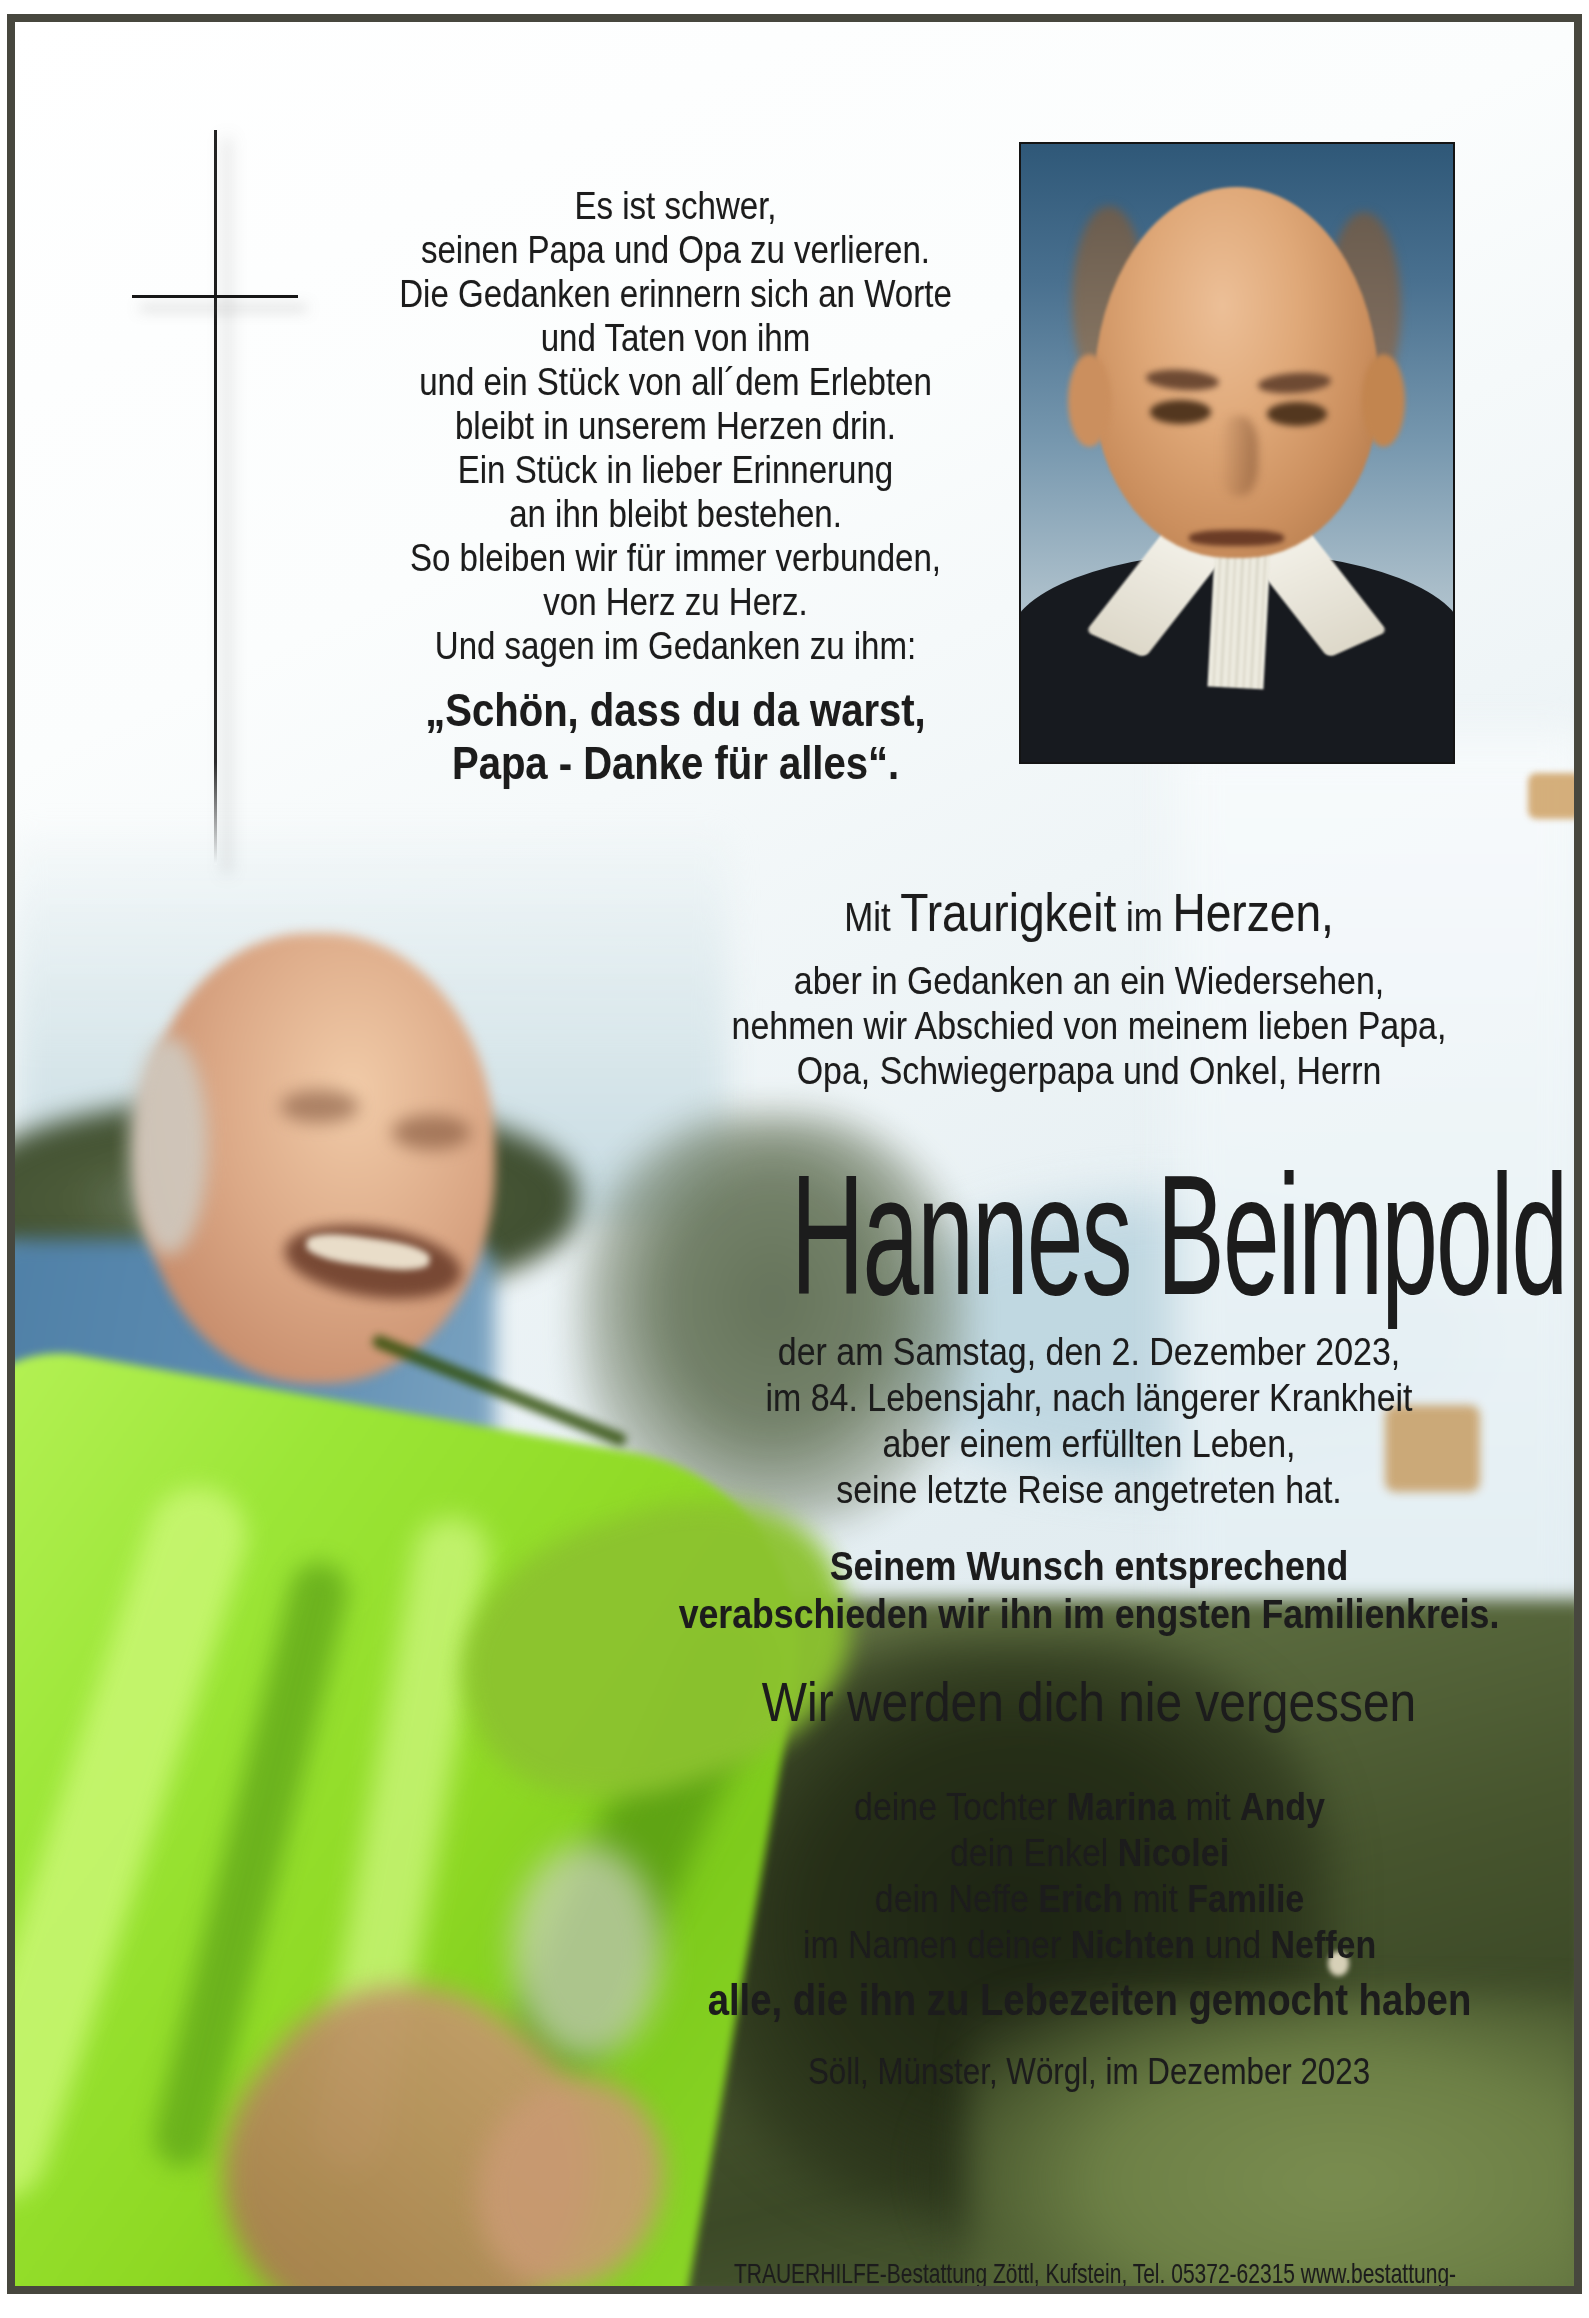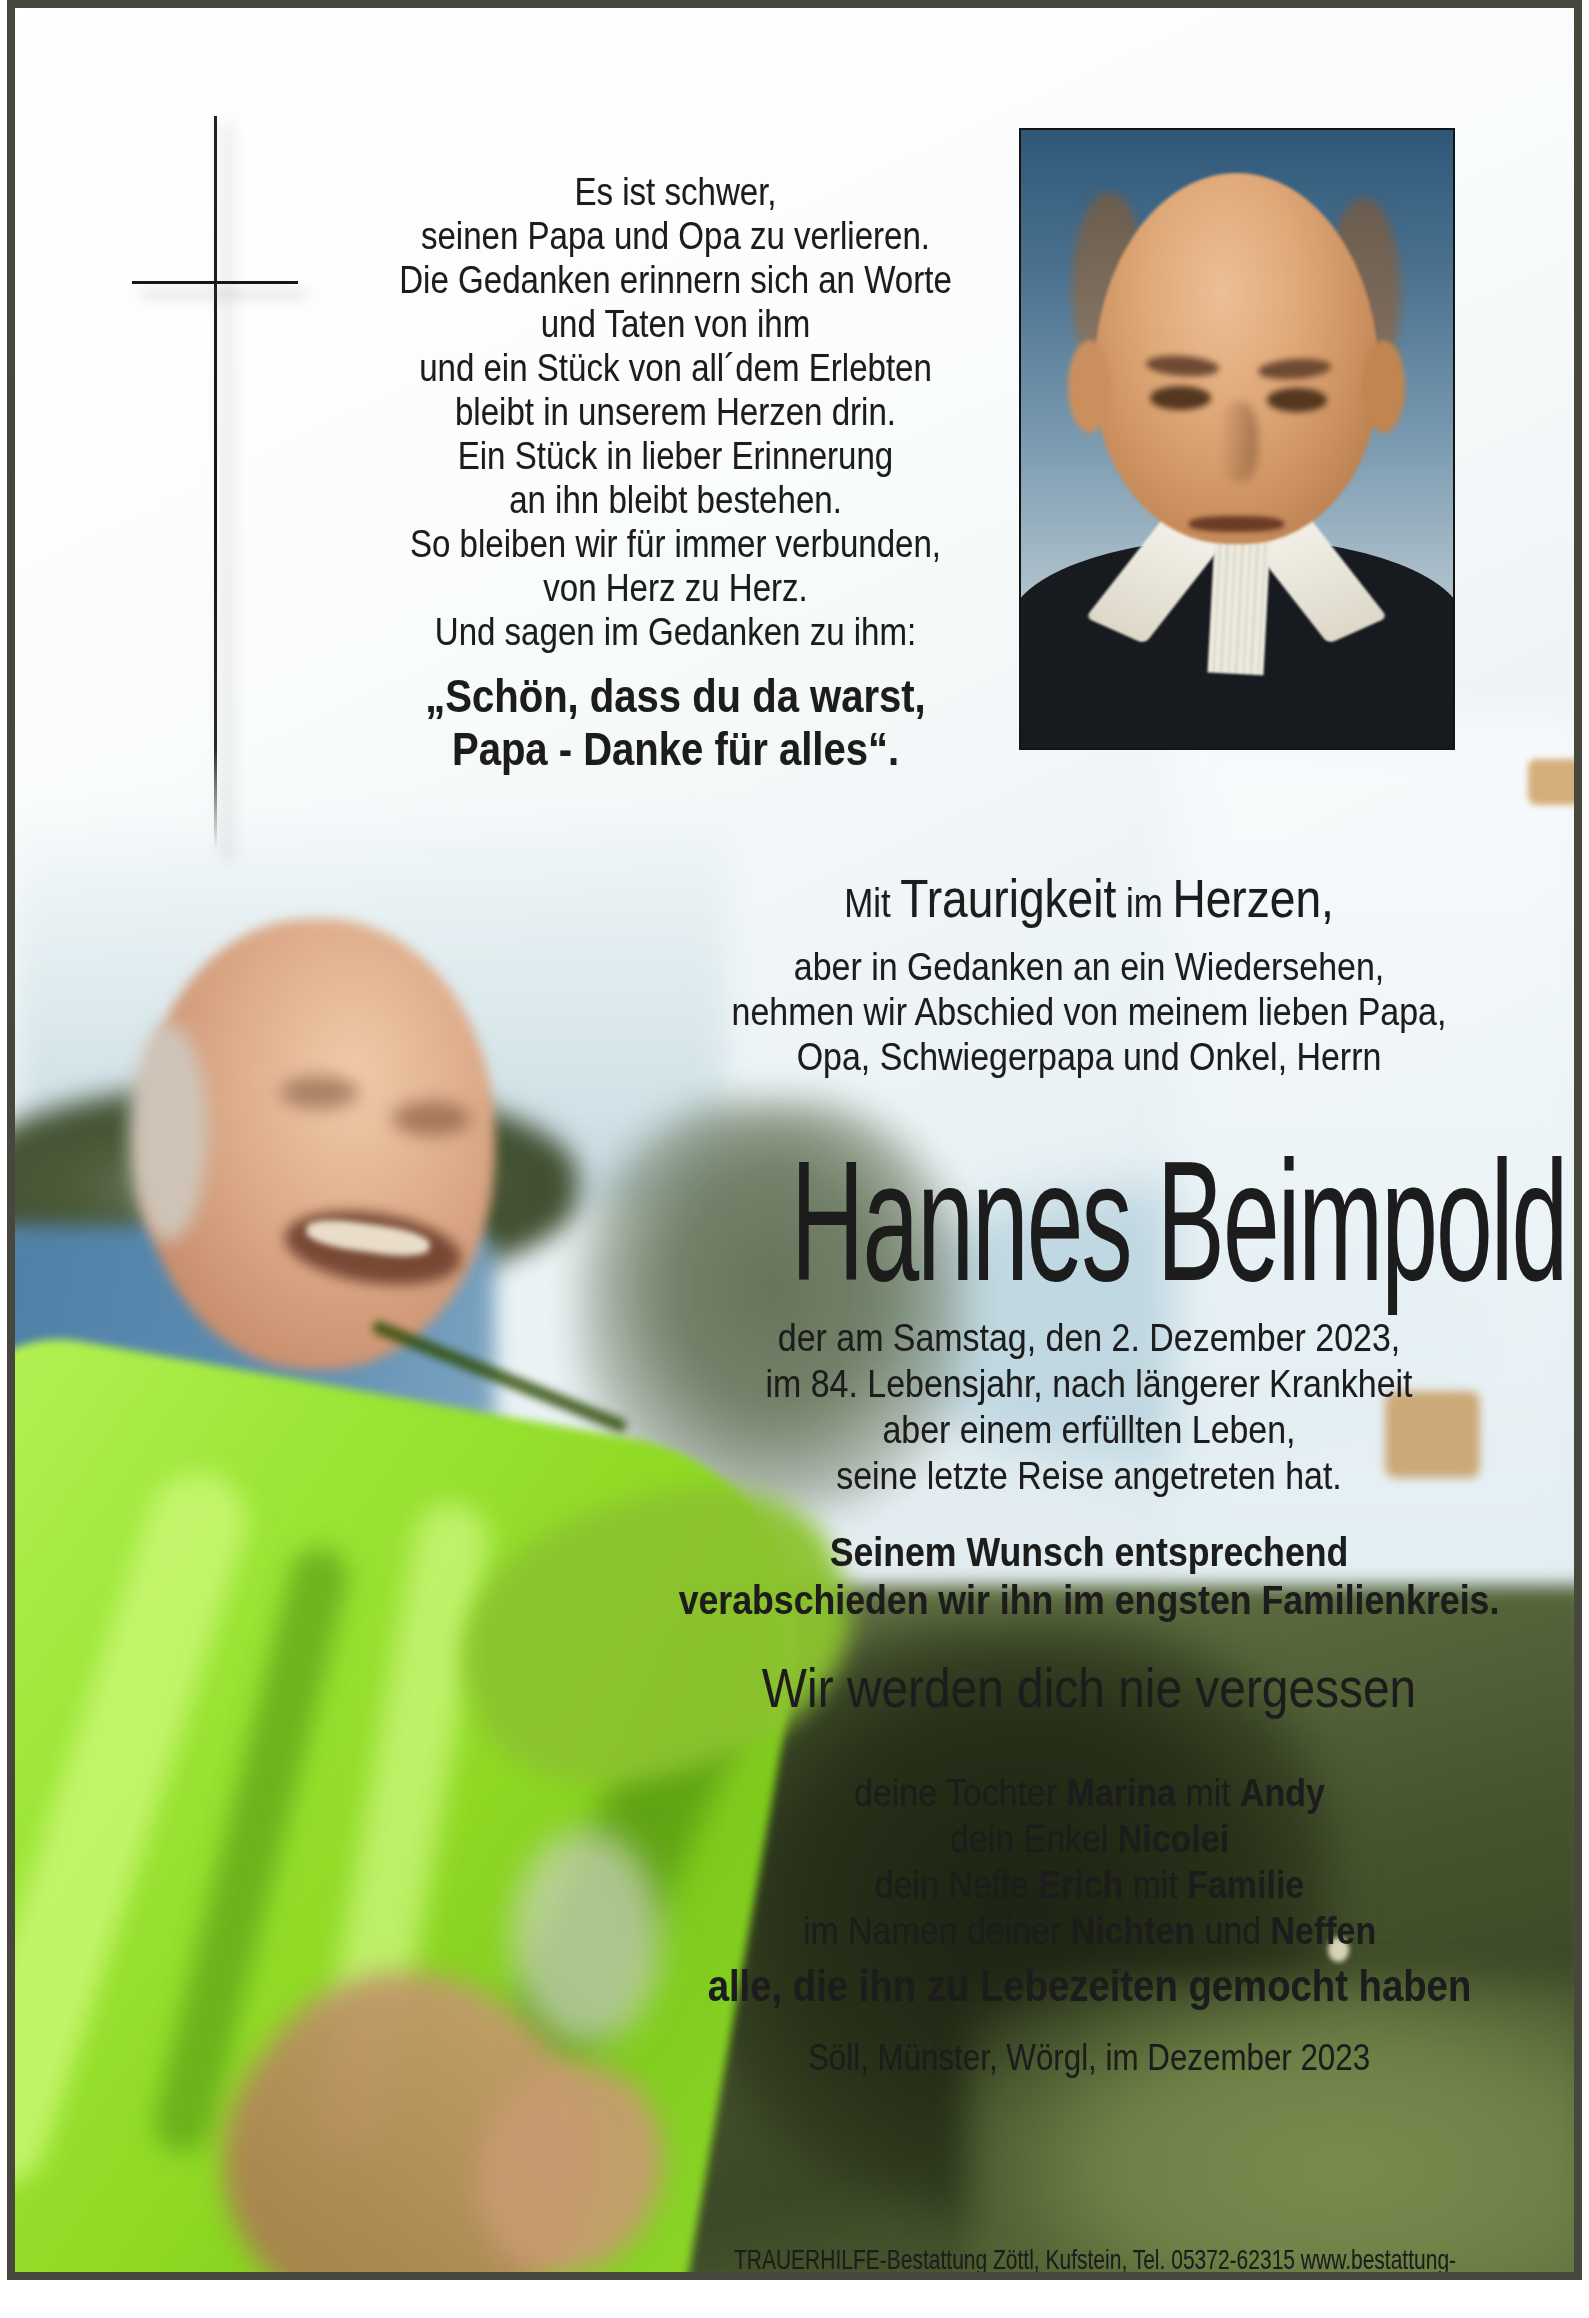--- a/index.html
+++ b/index.html
@@ -1,18 +1,18 @@
 <!DOCTYPE html>
 <html lang="de" style="--ink: #1c1c1c; --frame: #47473e; --lake-blue: #4e7fa6; --jacket-green: #8fd924; --sweater: #171a1f;font-size:13.2px"><head>
 <meta charset="utf-8">
 <style>
   html,body{margin:0;padding:0;background:#ffffff;}
   body{width:1589px;height:2319px;position:relative;overflow:hidden;
        font-family:"Liberation Sans", sans-serif;color:var(--ink,#1c1c1c);}
-  .card{position:absolute;left:6.6px;top:0;width:1559px;height:2264px;
+  .card{position:absolute;left:6.6px;top:14px;width:1559px;height:2264px;
         border:8.3px solid var(--frame,#47473e);background:#fdba74;overflow:hidden;}
   .layer{position:absolute;}
   
   .bg-base{inset:0;background:linear-gradient(155deg,#ffffff 0%,#fbfdfd 25%,#eff5f7 45%,#e3edf1 65%,#dde9ee 85%,#e3edf1 100%);}
   .bg-sky-left{left:0;top:812px;width:712px;height:389px;background:linear-gradient(180deg,rgba(233,242,245,.15) 0%,#d9e7eb 55%,#c5dae2 100%);filter:blur(15px);}
   .bg-tree-left{left:-50px;top:1077px;width:613px;height:203px;border-radius:45%;background:radial-gradient(ellipse at 45% 50%,#55644299 0%,#4c5b39 35%,#3f4e30 70%,rgba(63,78,48,0) 100%);filter:blur(13.2px);}
   .bg-lake{left:-33px;top:1217px;width:513px;height:397px;border-radius:33px;background:linear-gradient(100deg,var(--lake-blue,#4e7fa6) 0%,#5e8db2 55%,#80a7c3 100%);filter:blur(10px);}
   .bg-lake2{left:845px;top:1176px;width:629px;height:282px;border-radius:50%;background:#bad4df;filter:blur(25px);opacity:.85;}
   .bg-tree-center{left:563px;top:1093px;width:389px;height:414px;border-radius:45%;background:radial-gradient(ellipse at 50% 45%,#5f6d52 0%,#6f7d64 40%,rgba(122,133,110,.4) 70%,rgba(122,133,110,0) 100%);filter:blur(18px);opacity:.95;}
   .bg-right-wash{left:1159px;top:712px;width:414px;height:952px;background:linear-gradient(180deg,rgba(248,251,252,.92),rgba(225,237,242,.92));filter:blur(21.5px);}

